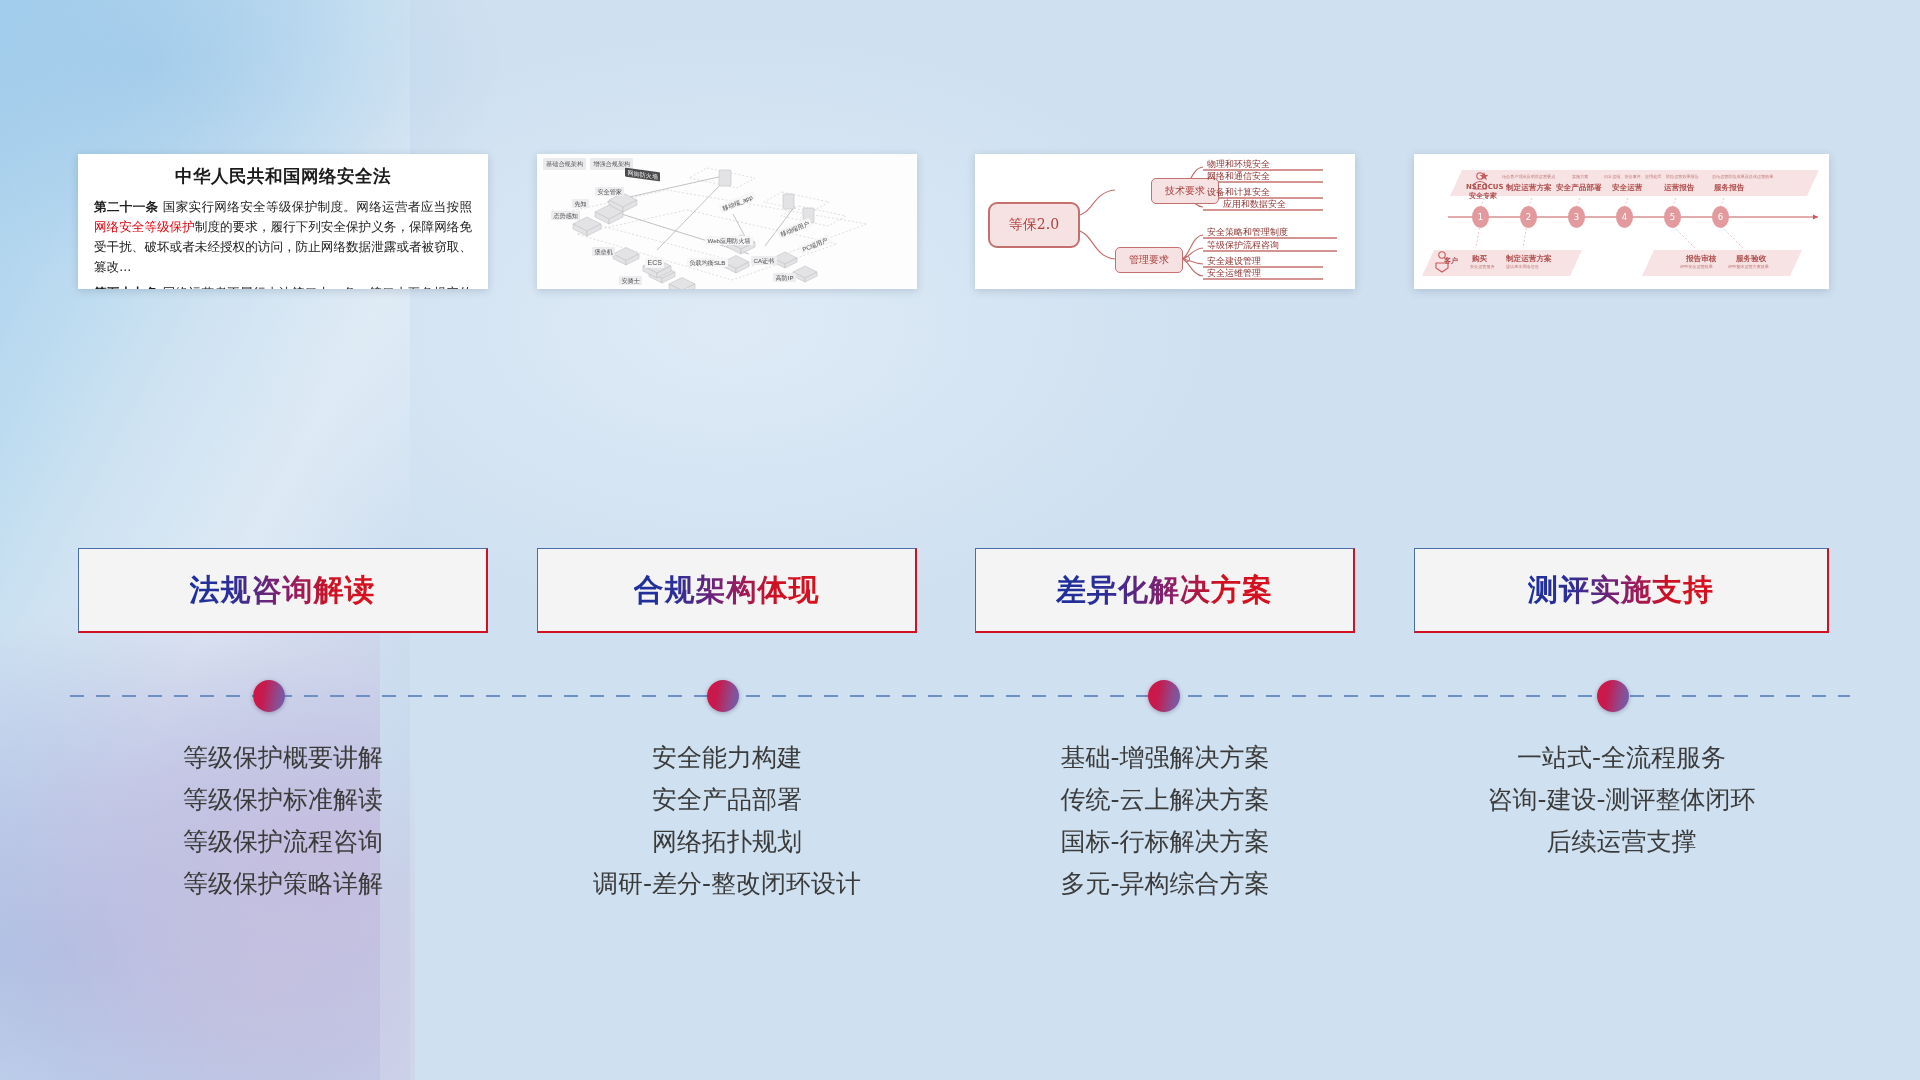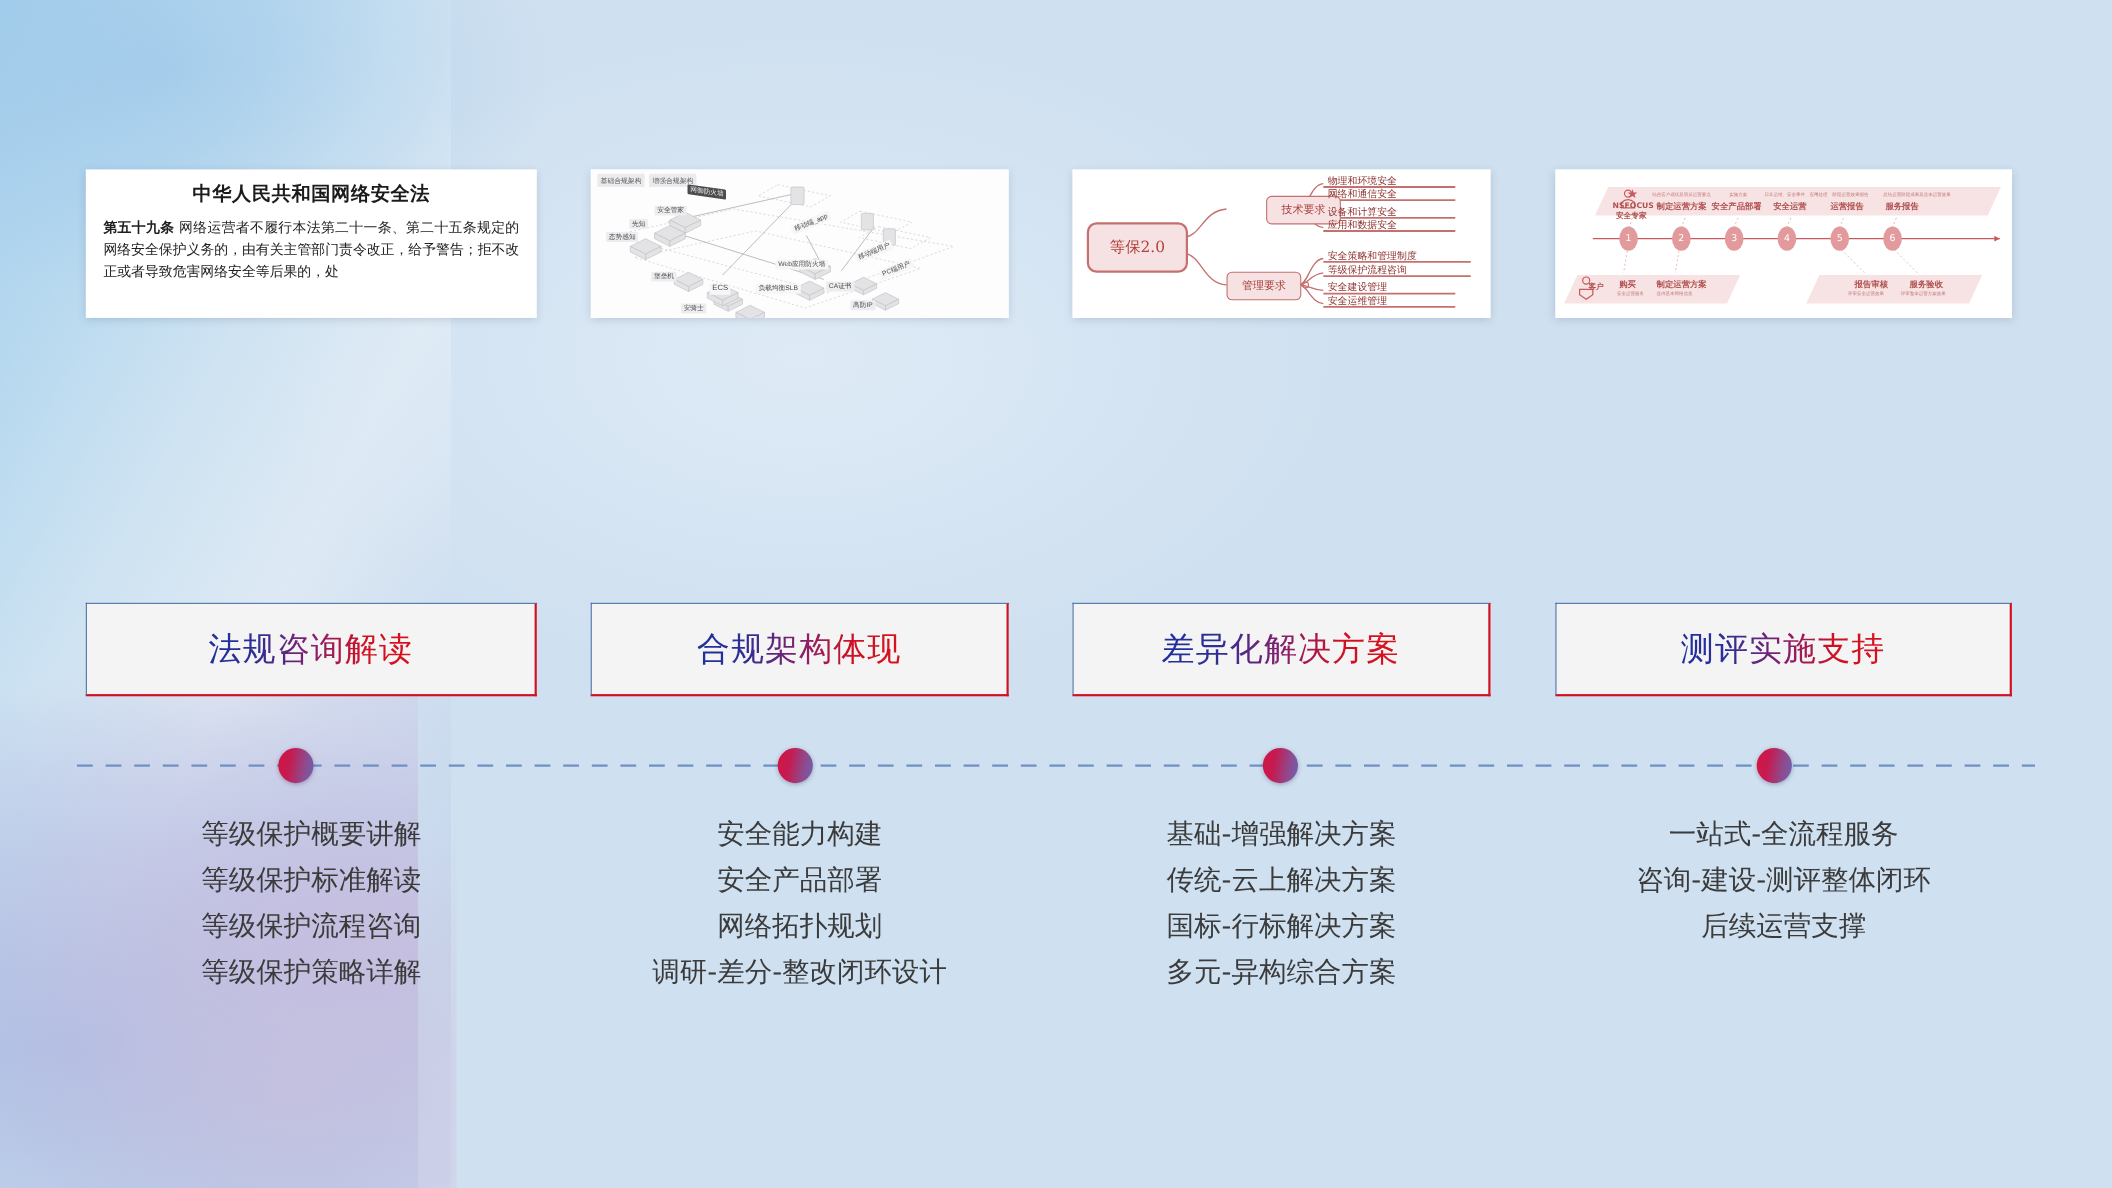--- a/index.html
+++ b/index.html
@@ -71,21 +71,21 @@
   .rsml{font-size:4.1px;color:#c27a79;}
   .rnum{position:absolute;width:17px;height:22px;border-radius:50%;background:#e29a9c;
     color:#fff;font-size:8.5px;display:flex;align-items:center;justify-content:center;
     font-family:"DejaVu Sans","Liberation Sans",sans-serif;}
 
   
   .tbox{position:absolute;top:548px;height:85px;background:#f4f4f4;box-sizing:border-box;
     border-top:1.6px solid #4a6fa8;border-left:1.6px solid #4a6fa8;
     border-right:2px solid #cf1122;border-bottom:2.4px solid #cf1122;
     display:flex;align-items:center;justify-content:center;}
-  .tbox span{font-size:30px;font-weight:400;letter-spacing:1px;
+  .tbox span{font-size:30px;font-weight:700;letter-spacing:1px;
     font-family:"DejaVu Sans","Liberation Sans",sans-serif;
     background:linear-gradient(90deg,#1d2f9e 0%,#2c2f96 22%,#8a1f6a 52%,#cf1122 76%,#d8121f 100%);
     -webkit-background-clip:text;background-clip:text;color:transparent;
     -webkit-text-fill-color:transparent;}
   .tb1{left:78px; width:410px;}
   .tb2{left:537px;width:380px;}
   .tb3{left:975px;width:380px;}
   .tb4{left:1414px;width:415px;}
 
   
@@ -116,20 +116,21 @@
   <div class="l4"></div>
     <div class="l5"></div>
     <div class="l6"></div>
 </div>
 
 <div id="stage">
 
   <div class="thumb t1">
     <div class="law">
       <h3>中华人民共和国网络安全法</h3>
+      <p id="law-p0"><b>第二十一条</b><span> 国家实行网络安全等级保护制度。网络运营者应当按照</span><span class="hl">网络安全等级保护</span><span>制度的要求，履行下列安全保护义务，保障网络免受干扰、破坏或者未经授权的访问，防止网络数据泄露或者被窃取、篡改...</span></p>
       <p id="law-p1"><b>第五十九条</b><span> 网络运营者不履行本法第二十一条、第二十五条规定的网络安全保护义务的，由有关主管部门责令改正，给予警告；拒不改正或者导致危害网络安全等后果的，处</span></p>
     </div>
   </div>
 
   <div class="thumb t2">
     <div class="arch">
       <div class="tabs">
         <span>基础合规架构</span>
         <span>增强合规架构</span>
       </div>
@@ -280,21 +281,21 @@
           <circle cx="212" cy="36" r="2.6"></circle>
             <circle cx="212" cy="105" r="2.6"></circle>
         </g>
       </svg>
       <div class="mnode mroot">等保2.0</div>
       <div class="mnode mbranch" style="left:140px;top:24px;margin-left:36px;">技术要求</div>
       <div class="mnode mbranch" style="left:140px;top:93px;">管理要求</div>
       <div class="mleaf" style="left:232px;top:4px;">物理和环境安全</div>
       <div class="mleaf" style="left:232px;top:16px;">网络和通信安全</div>
       <div class="mleaf" style="left:232px;top:32px;">设备和计算安全</div>
-      <div class="mleaf" style="left:232px;top:44px;">应用和数据安全</div>
+      <div class="mleaf" style="left:248px;top:44px;">应用和数据安全</div>
       <div class="mleaf" style="left:232px;top:72px;">安全策略和管理制度</div>
       <div class="mleaf" style="left:232px;top:85px;">等级保护流程咨询</div>
       <div class="mleaf" style="left:232px;top:101px;">安全建设管理</div>
       <div class="mleaf" style="left:232px;top:113px;">安全运维管理</div>
     </div>
   </div>
 
   <div class="thumb t4">
     <div class="road">
       <svg viewBox="0 0 415 135" width="415" height="135">

